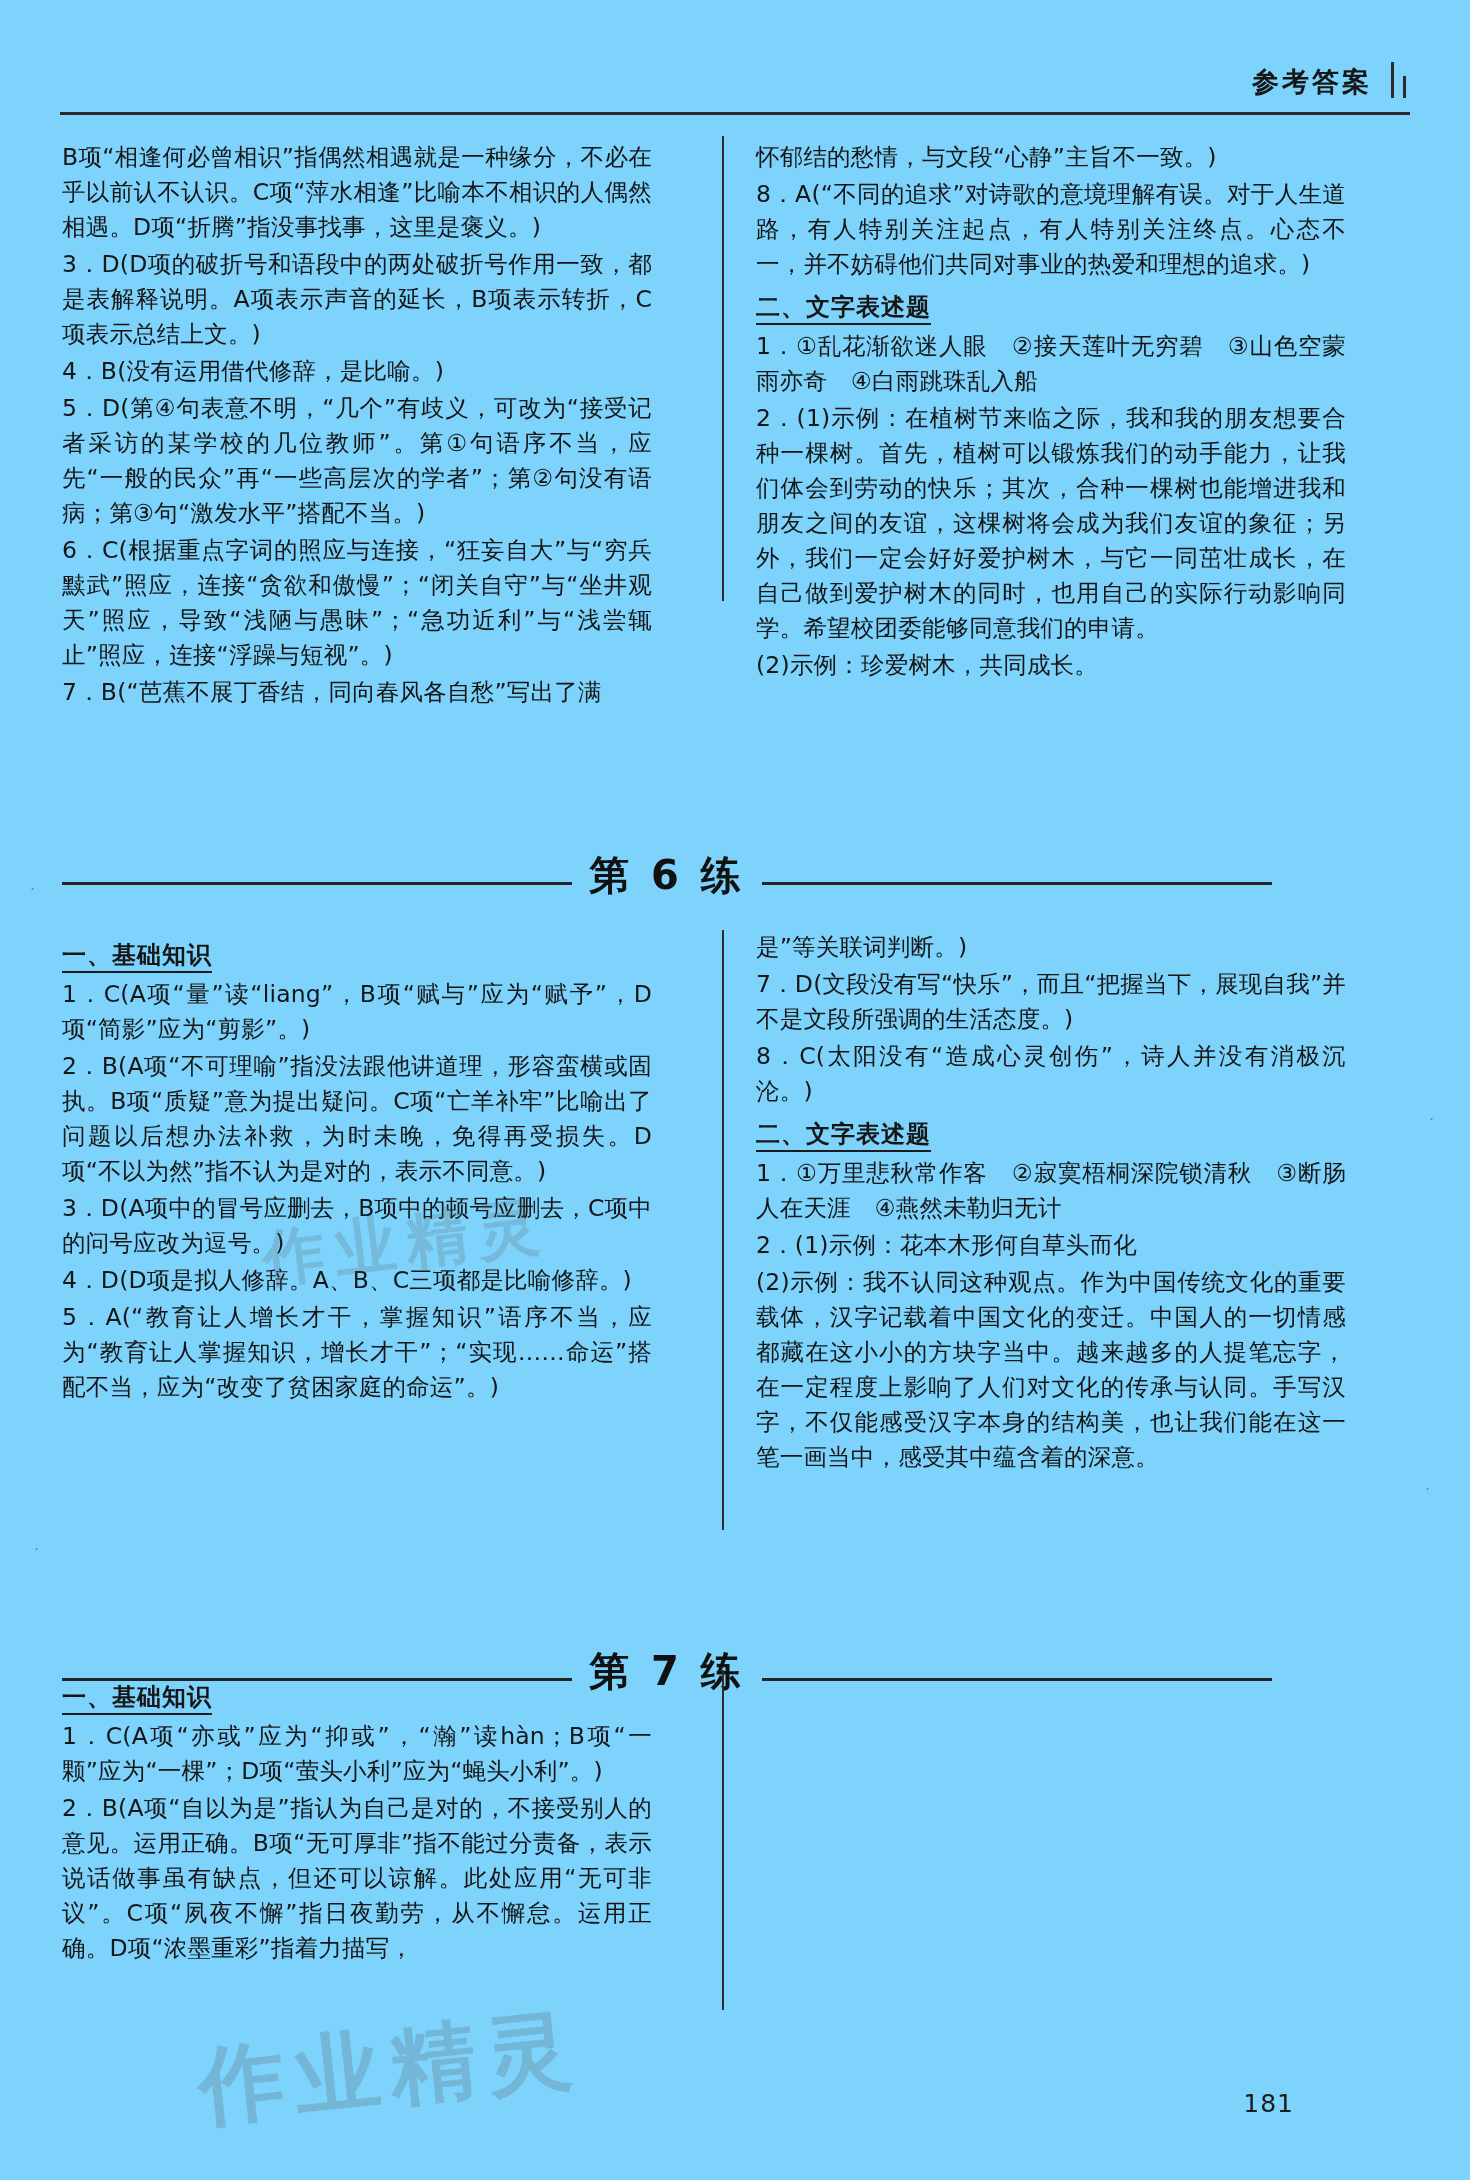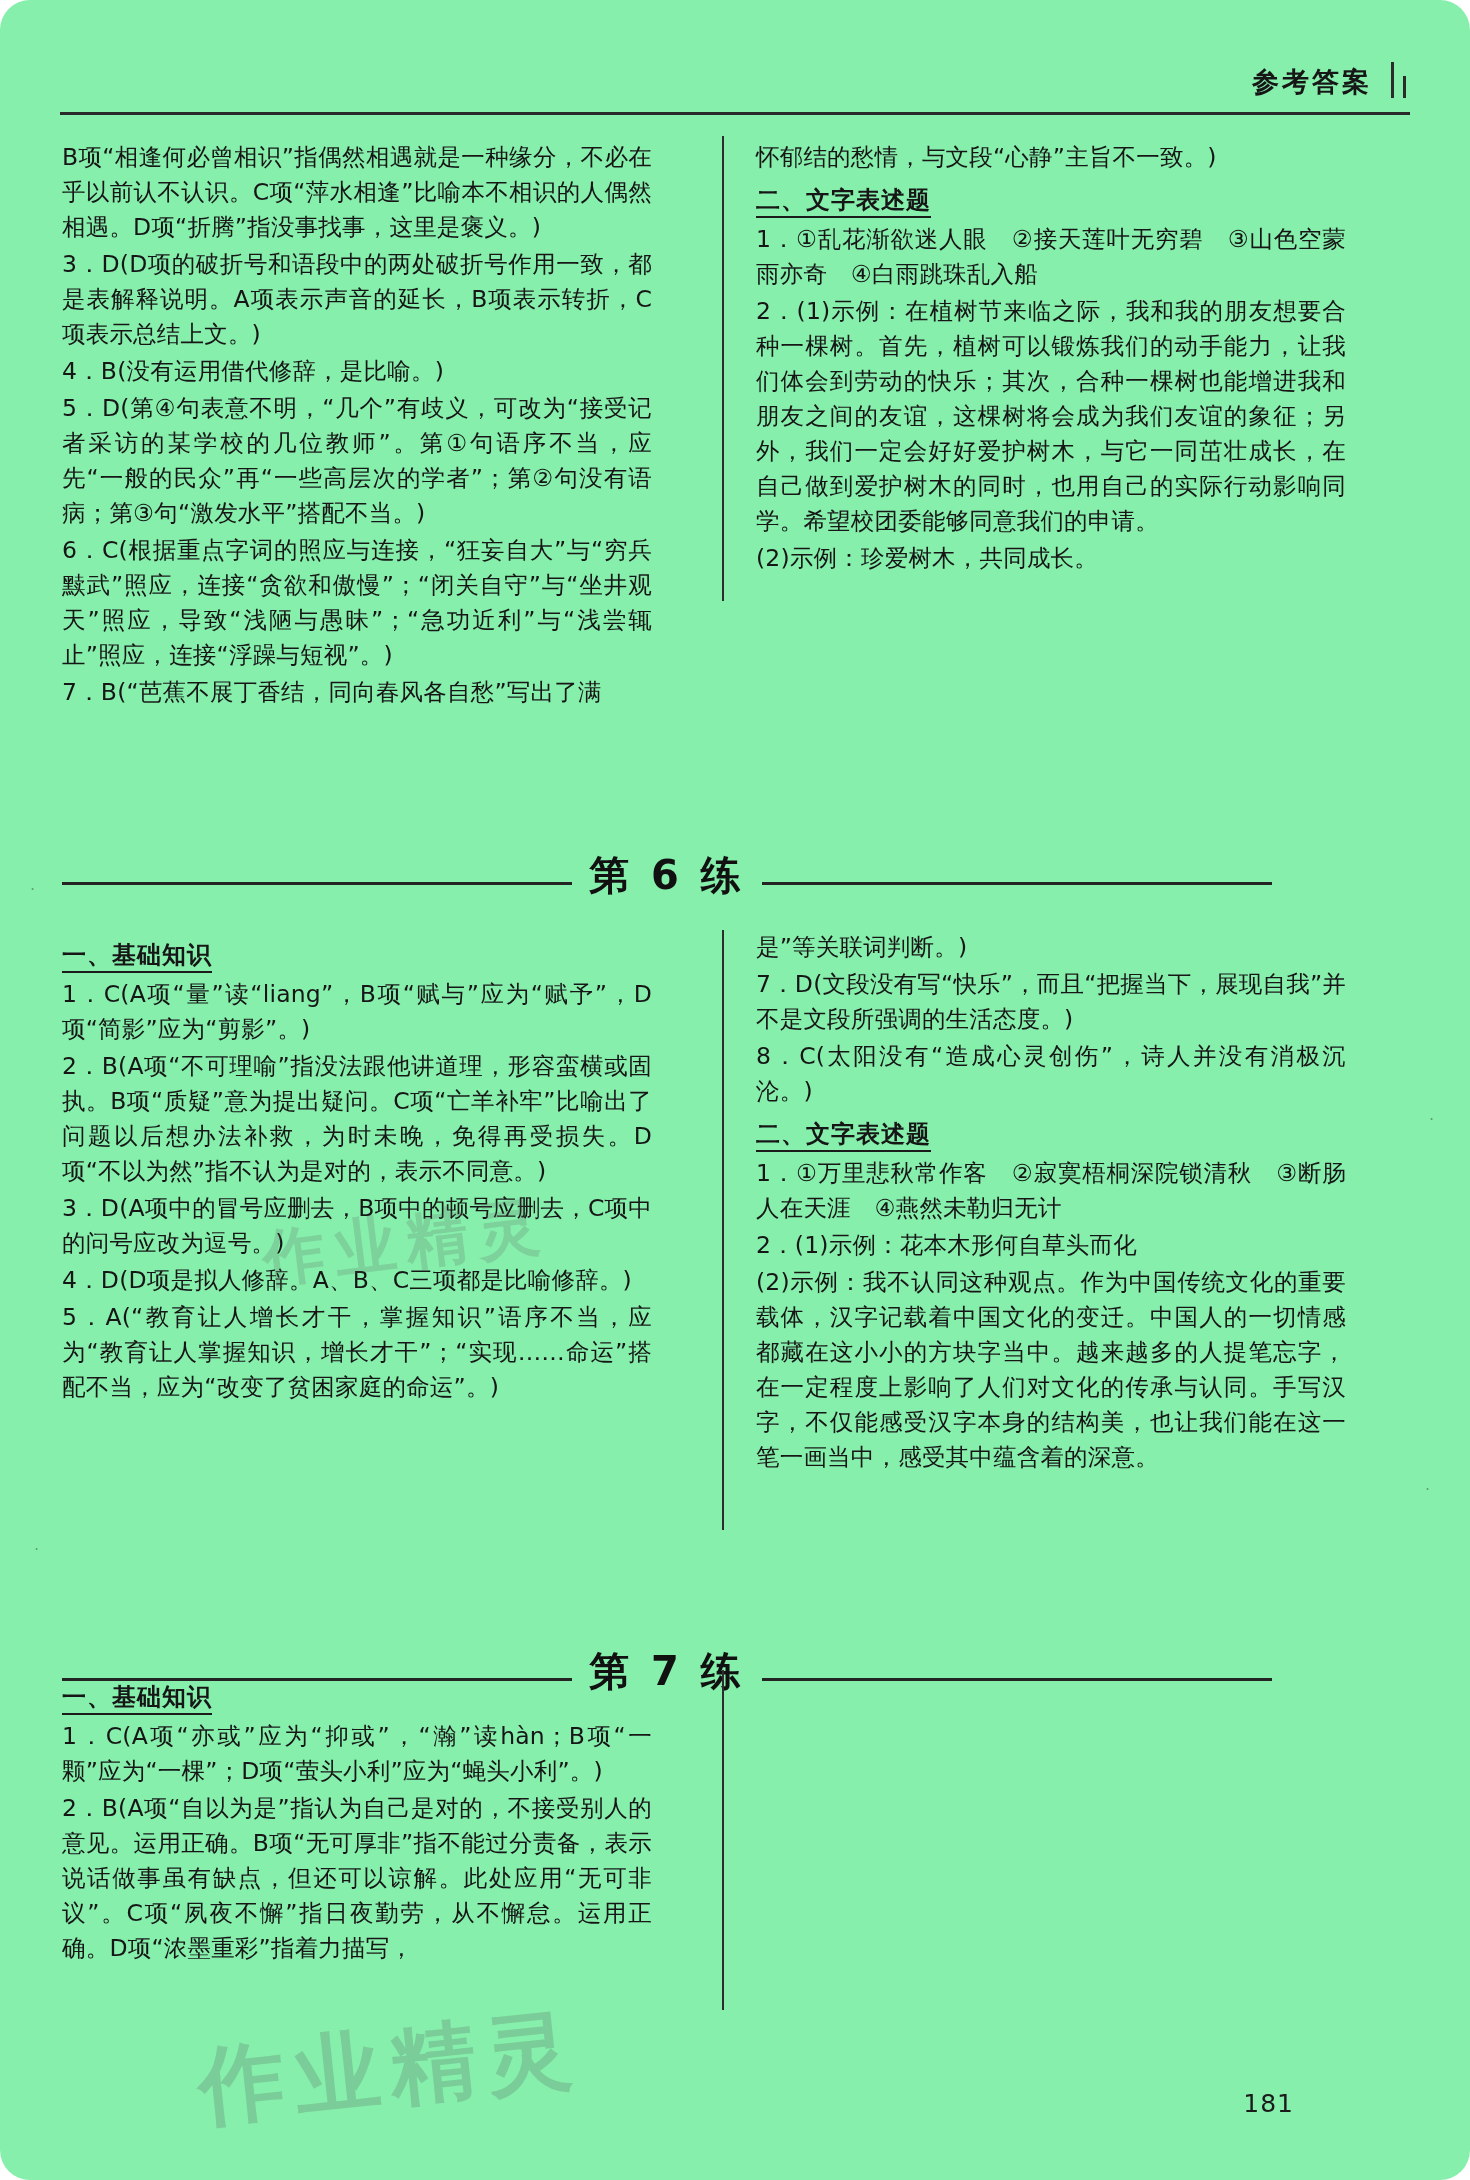--- a/index.html
+++ b/index.html
@@ -13,22 +13,21 @@
     position: relative;
     font-family: "DejaVu Sans", "Liberation Sans", sans-serif;
     color: #1b1b1b;
     overflow: hidden;
   }
   .page {
     position: absolute;
     left: 0; top: 0;
     width: 1470px;
     height: 2180px;
-    background: #86efac;
-    border-radius: 30px;
+    background: #7dd3fc;
   }
 
   
   .header-rule {
     position: absolute;
     left: 60px;
     top: 112px;
     width: 1350px;
     height: 3px;
     background: #2a2a2a;
@@ -174,20 +173,21 @@
     <p class="item">B项“相逢何必曾相识”指偶然相遇就是一种缘分，不必在乎以前认不认识。C项“萍水相逢”比喻本不相识的人偶然相遇。D项“折腾”指没事找事，这里是褒义。)</p>
     <p class="item">3．D(D项的破折号和语段中的两处破折号作用一致，都是表解释说明。A项表示声音的延长，B项表示转折，C项表示总结上文。)</p>
     <p class="item">4．B(没有运用借代修辞，是比喻。)</p>
     <p class="item">5．D(第④句表意不明，“几个”有歧义，可改为“接受记者采访的某学校的几位教师”。第①句语序不当，应先“一般的民众”再“一些高层次的学者”；第②句没有语病；第③句“激发水平”搭配不当。)</p>
     <p class="item">6．C(根据重点字词的照应与连接，“狂妄自大”与“穷兵黩武”照应，连接“贪欲和傲慢”；“闭关自守”与“坐井观天”照应，导致“浅陋与愚昧”；“急功近利”与“浅尝辄止”照应，连接“浮躁与短视”。)</p>
     <p class="item">7．B(“芭蕉不展丁香结，同向春风各自愁”写出了满</p>
   </div>
 
   <div class="col right" style="top:140px;">
     <p class="item">怀郁结的愁情，与文段“心静”主旨不一致。)</p>
+    <p class="item">8．A(“不同的追求”对诗歌的意境理解有误。对于人生道路，有人特别关注起点，有人特别关注终点。心态不一，并不妨碍他们共同对事业的热爱和理想的追求。)</p>
     <p class="sec-title"><span class="ul">二、文字表述题</span></p>
     <p class="item">1．①乱花渐欲迷人眼　②接天莲叶无穷碧　③山色空蒙雨亦奇　④白雨跳珠乱入船</p>
     <p class="item">2．(1)示例：在植树节来临之际，我和我的朋友想要合种一棵树。首先，植树可以锻炼我们的动手能力，让我们体会到劳动的快乐；其次，合种一棵树也能增进我和朋友之间的友谊，这棵树将会成为我们友谊的象征；另外，我们一定会好好爱护树木，与它一同茁壮成长，在自己做到爱护树木的同时，也用自己的实际行动影响同学。希望校团委能够同意我们的申请。</p>
     <p class="item">(2)示例：珍爱树木，共同成长。</p>
   </div>
 
   <div class="practice" style="top:848px;">
     <span class="rule-left"></span>
     <span class="label">第 6 练</span>
     <span class="rule-right"></span>

